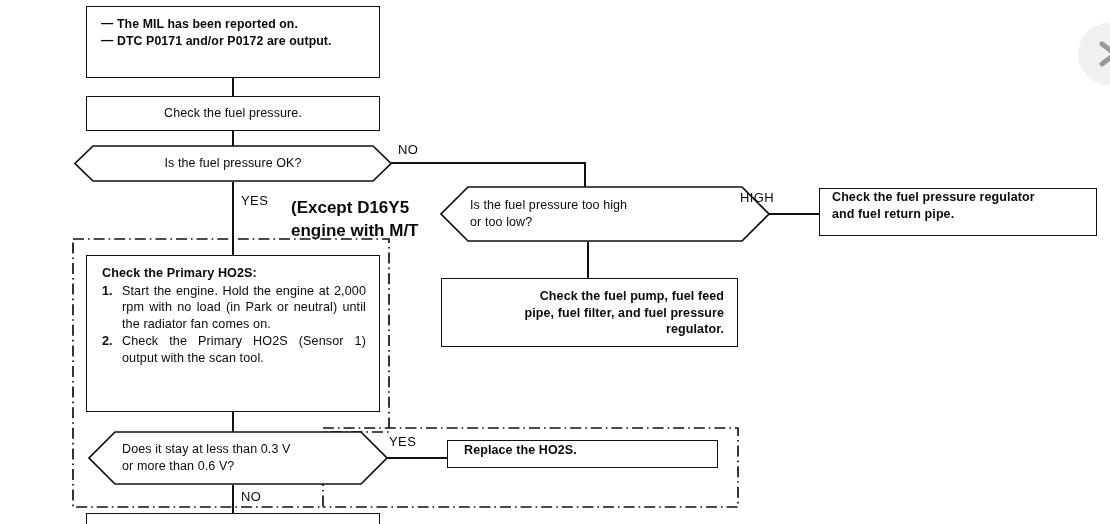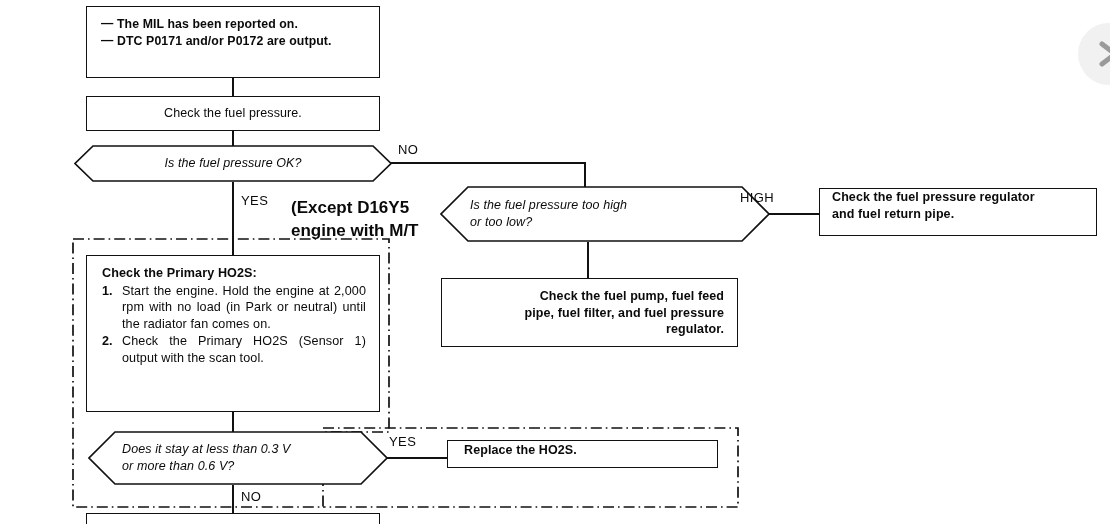--- a/index.html
+++ b/index.html
@@ -92,21 +92,20 @@
     display: block;
   }
   .hex .hex-label {
     position: absolute;
     inset: 0;
     display: flex;
     align-items: center;
     font-size: 12.5px;
     line-height: 1.34;
     letter-spacing: 0.1px;
-    font-style: italic;
   }
   .hex.center-lbl .hex-label { justify-content: center; text-align: center; }
   .hex.left-lbl .hex-label { justify-content: flex-start; }
 
   
   .ln {
     position: absolute;
     background: #111;
   }
   .ln.v { width: 1.6px; }

